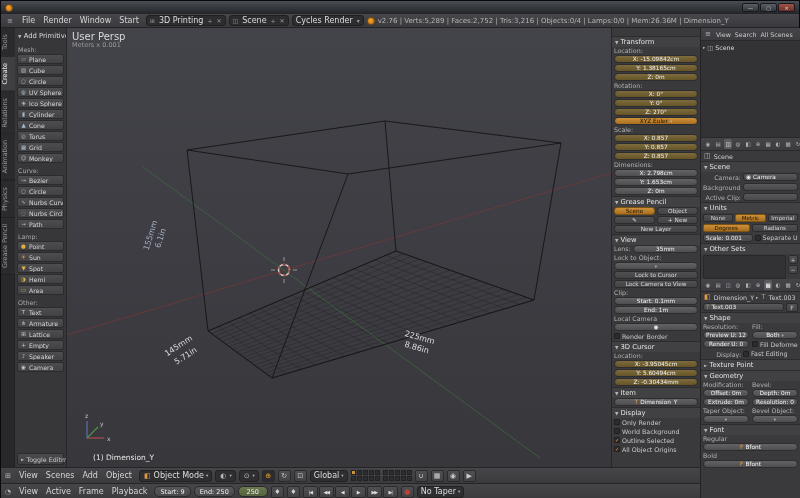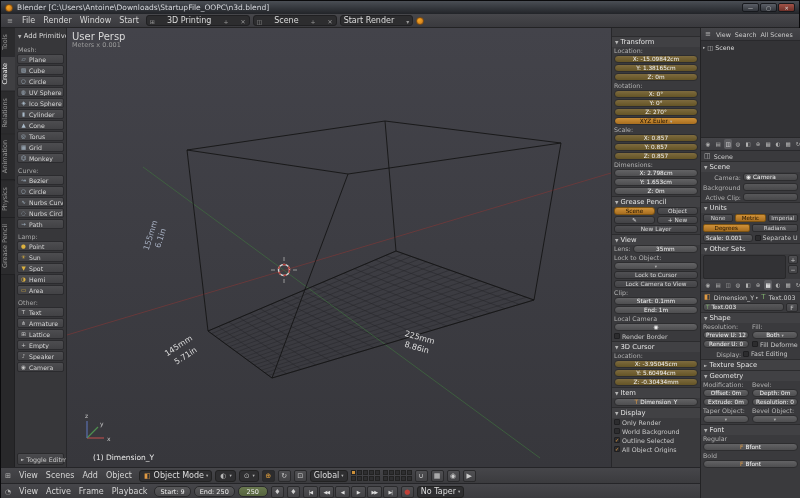--- a/index.html
+++ b/index.html
@@ -10,21 +10,21 @@
 .titlebar{left:0;top:0;width:798px;height:13px;background:linear-gradient(#4a4e55,#222428);display:flex;align-items:center;gap:4px;padding:0 4px;color:#d8dadf;font-size:7.5px;}
 .blogo{width:8px;height:8px;border-radius:50%;background:radial-gradient(circle at 35% 35%,#f5a623,#c8741c);border:1px solid #7c4c12;flex:none;}
 .winbtns{margin-left:auto;display:flex;gap:1px;}
 .winbtn{width:17px;height:9px;background:linear-gradient(#5a5e66,#33363c);border:1px solid #17191d;border-radius:2px;font-size:5px;line-height:8px;text-align:center;color:#ddd;}
 .winbtn.close{background:linear-gradient(#a05248,#6e3028);}
 
 .infobar{left:0;top:13px;width:798px;height:14px;background:linear-gradient(#47474b,#3a3a3e);border-bottom:1px solid #232325;display:flex;align-items:center;gap:3px;padding:0 4px;}
 .menus{display:flex;}
 .menu{padding:0 4px;color:#d5d5d5;}
 .edicon{color:#aaa;font-size:7px;padding:0 2px;}
-.iblock{display:flex;align-items:flex-end;background:#2d2d2f;border:1px solid #202022;border-radius:3px;height:11px;padding:0 3px;gap:12px;color:#ddd;white-space:nowrap;}
+.iblock{display:flex;align-items:center;background:#2d2d2f;border:1px solid #202022;border-radius:3px;height:11px;padding:0 3px;gap:4px;color:#ddd;white-space:nowrap;}
 .ic{font-size:6px;color:#999;}
 .stats{color:#b5b5b5;font-size:7px;white-space:nowrap;overflow:hidden;}
 
 .ts-tabs{left:0;top:27px;width:14px;height:439px;background:#28282a;display:flex;flex-direction:column;border-right:1px solid #202022;}
 .ts-tab{writing-mode:vertical-rl;transform:rotate(180deg);padding:6px 0;font-size:6.5px;color:#969696;text-align:center;background:#2b2b2d;border-top:1px solid #202022;flex:none;width:14px;}
 .ts-tab.active{background:#3f3f42;color:#eaeaea;}
 
 .shelf{left:14px;top:27px;width:52px;height:439px;background:#37373a;border-right:1px solid #27272a;padding:2px;display:flex;flex-direction:column;overflow:hidden;}
 .shelf-title{color:#ddd;font-size:6.8px;padding:2px 0 3px 1px;white-space:nowrap;}
 .sec-label{color:#a8a8a8;font-size:6.3px;padding:3px 0 1px 1px;}
@@ -89,21 +89,20 @@
 .tbtn{width:15px;height:12px;background:linear-gradient(#505053,#424245);border:1px solid #2a2a2c;border-radius:2px;text-align:center;font-size:5px;line-height:11px;color:#ddd;letter-spacing:-1px;}
 .rec{color:#c04038;font-size:7px;}
 </style>
 </head>
 <body>
 
 <div class="app">
 
   <div class="abs titlebar">
     <span class="blogo"></span>
-    <span>Blender [C:\Users\Antoine\Downloads\StartupFile_OOPC\n3d.blend]</span>
     <div class="winbtns">
       <span class="winbtn">—</span>
       <span class="winbtn">▢</span>
       <span class="winbtn close">✕</span>
     </div>
   </div>
 
   <div class="abs infobar">
     <span class="edicon">≡</span>
     <div class="menus">
@@ -119,24 +118,25 @@
       <span class="ic">+</span>
       <span class="ic">✕</span>
     </div>
     <div class="iblock">
       <span class="ic">◫</span>
       <span>Scene</span>
       <span class="ic">+</span>
       <span class="ic">✕</span>
     </div>
     <div class="iblock">
-      <span>Start Render</span>
+      <span>Cycles Render</span>
       <span class="ic">▾</span>
     </div>
     <span class="blogo"></span>
+    <span class="stats">v2.76 | Verts:5,289 | Faces:2,752 | Tris:3,216 | Objects:0/4 | Lamps:0/0 | Mem:26.36M | Dimension_Y</span>
   </div>
 
   <div class="abs ts-tabs">
 
   <div class="ts-tab">Tools</div>
       <div class="ts-tab active">Create</div>
       <div class="ts-tab">Relations</div>
       <div class="ts-tab">Animation</div>
       <div class="ts-tab">Physics</div>
       <div class="ts-tab">Grease Pencil</div>
@@ -581,21 +581,21 @@
       </div>
       <div class="prow">
           <span class="plabel">Display:</span>
           <div class="np-chk" style="flex:1">
             <span class="cbox"></span>
             <span>Fast Editing</span>
           </div>
         </div>
       <div class="p-hdr">
           <span class="tri">►</span>
-          <span>Texture Space</span>
+          <span>Texture Point</span>
         </div>
       <div class="p-hdr">
           <span class="tri">▼</span>
           <span>Geometry</span>
         </div>
       <div class="pcols">
         <div class="pcol">
           <div class="np-label">Modification:</div>
           <div class="np-fld">Offset: 0m</div>
           <div class="np-fld">Extrude: 0m</div>

